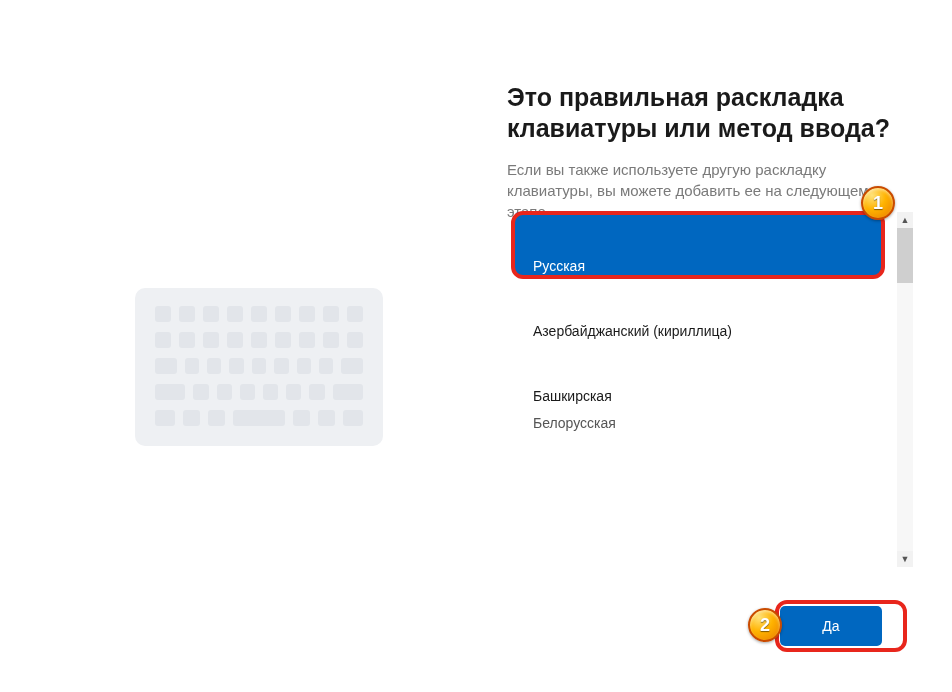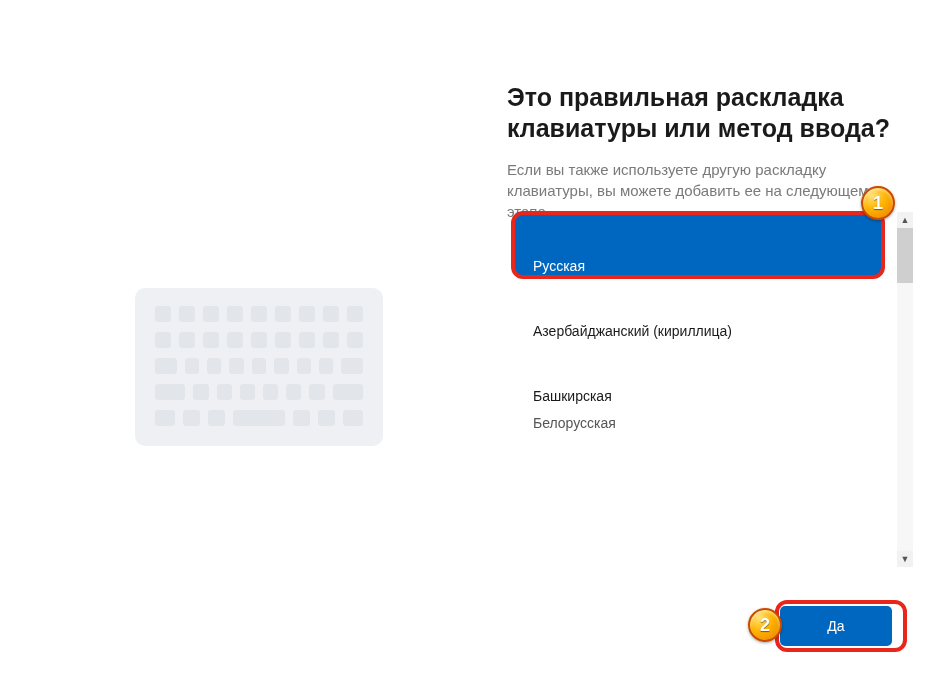--- a/index.html
+++ b/index.html
@@ -115,21 +115,21 @@
     position: absolute;
     top: 16px;
     width: 16px;
     height: 55px;
     background: #cfcfcf;
   }
   .yes-btn {
     position: absolute;
     left: 780px;
     top: 606px;
-    width: 112px;
+    width: 102px;
     height: 40px;
     background: #0067c0;
     color: #ffffff;
     border: none;
     border-radius: 5px;
     font-size: 14px;
     cursor: pointer;
   }
 
   

